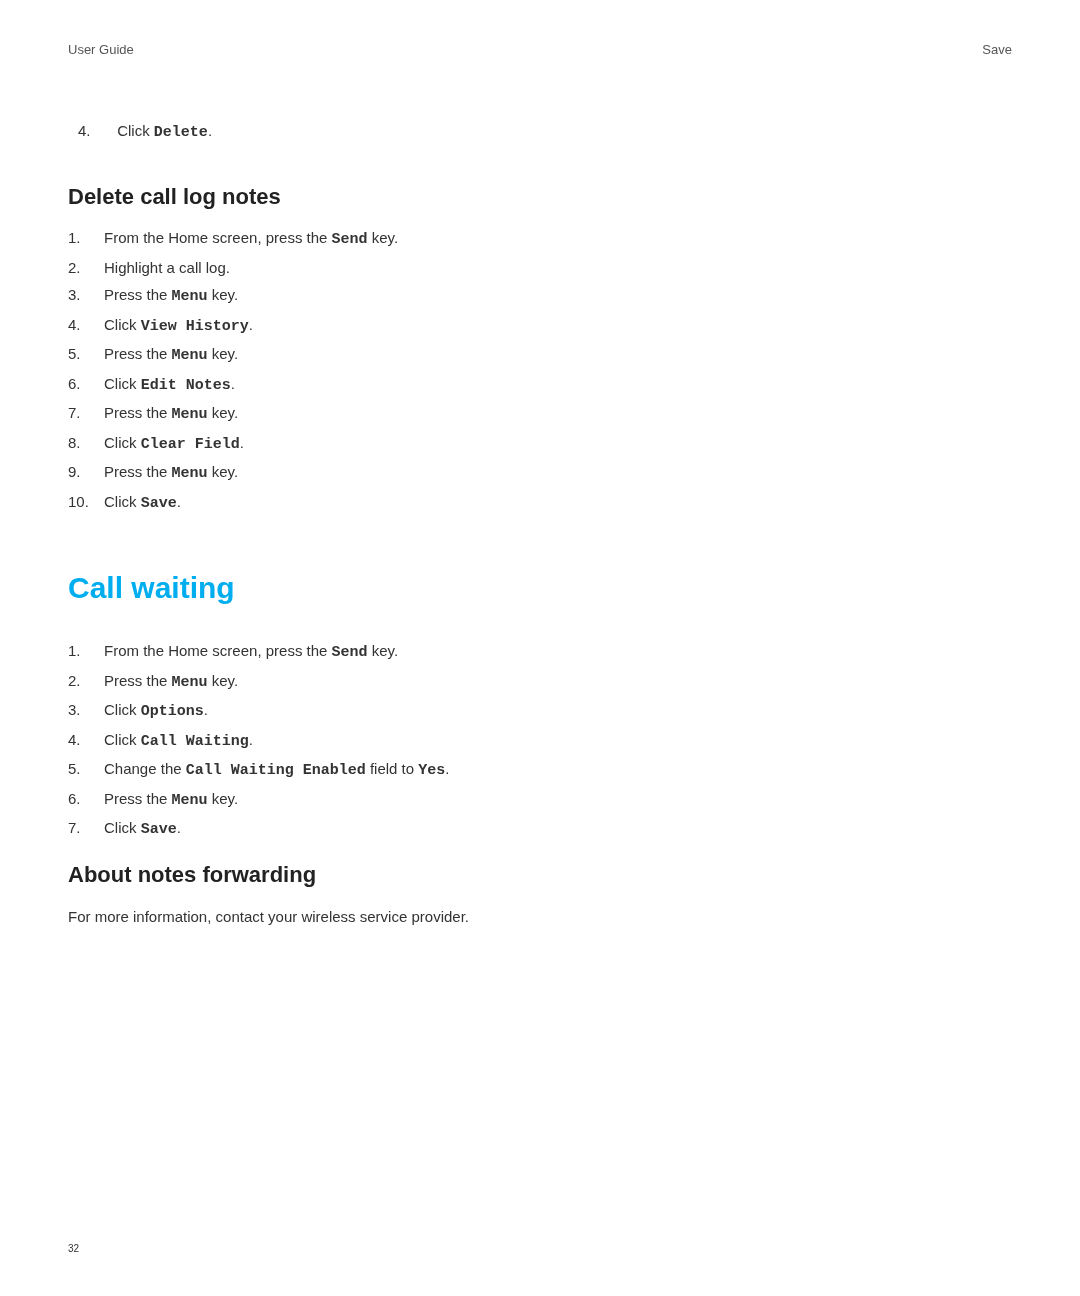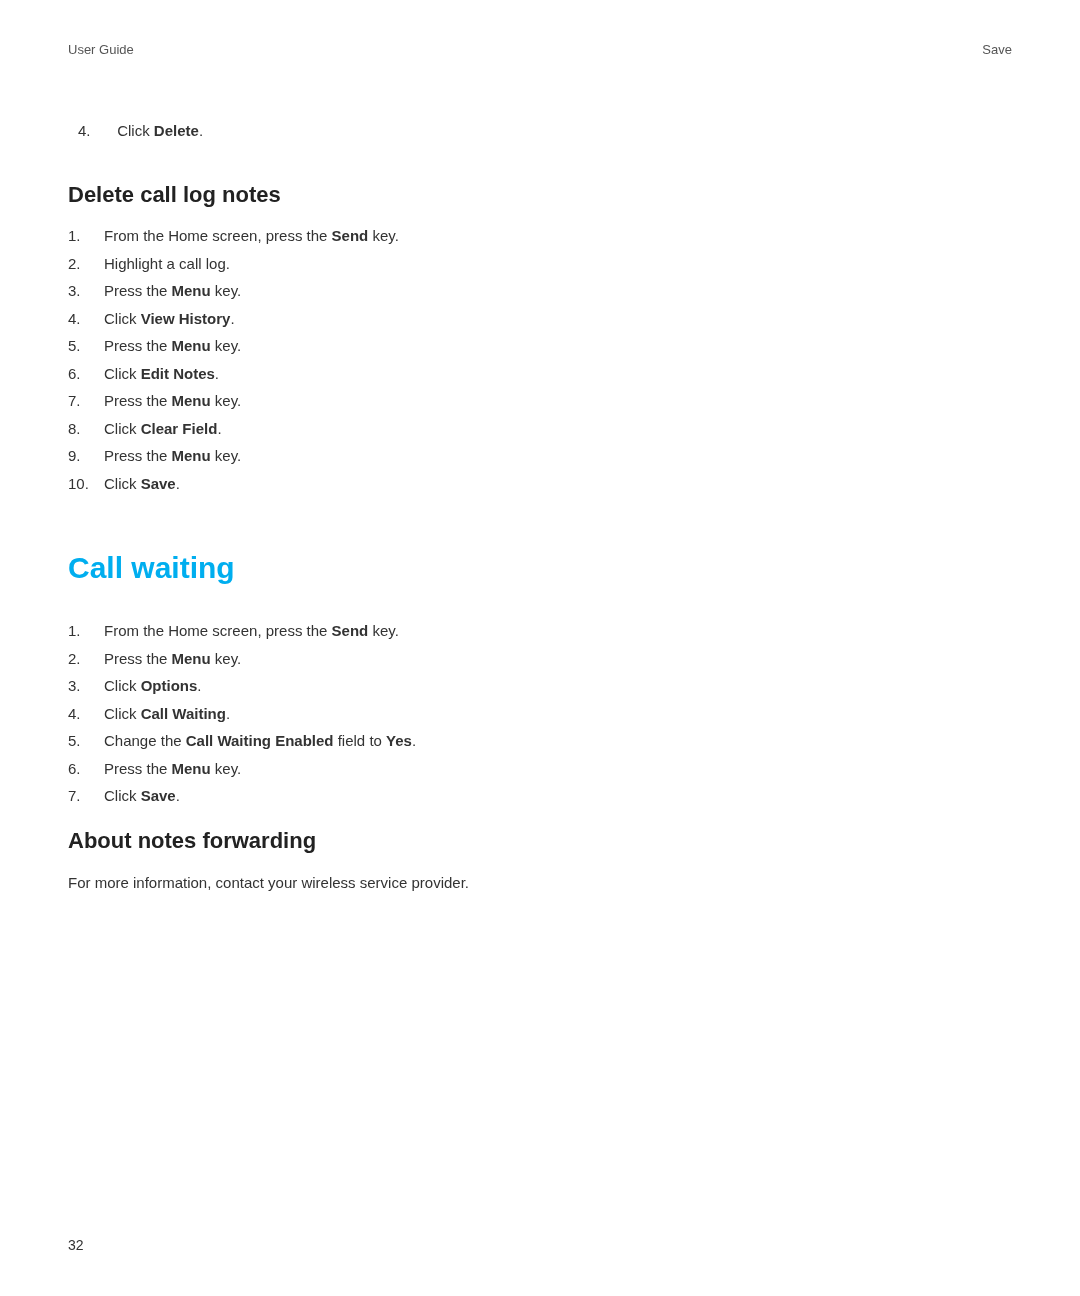--- a/index.html
+++ b/index.html
@@ -77,27 +77,28 @@
     }
 
     .body-text {
       font-size: 15px;
       margin-bottom: 16px;
       line-height: 1.6;
     }
 
     b, strong {
       font-weight: bold;
+      font-family: Liberation Mono, monospace;
     }
 
     .page-number {
       position: absolute;
       bottom: 40px;
       left: 68px;
-      font-size: 14px;
+      font-size: 10px;
       color: #333;
     }
 
     sup {
       font-size: 10px;
       vertical-align: super;
     }
   </style>
 </head>
 <body>

